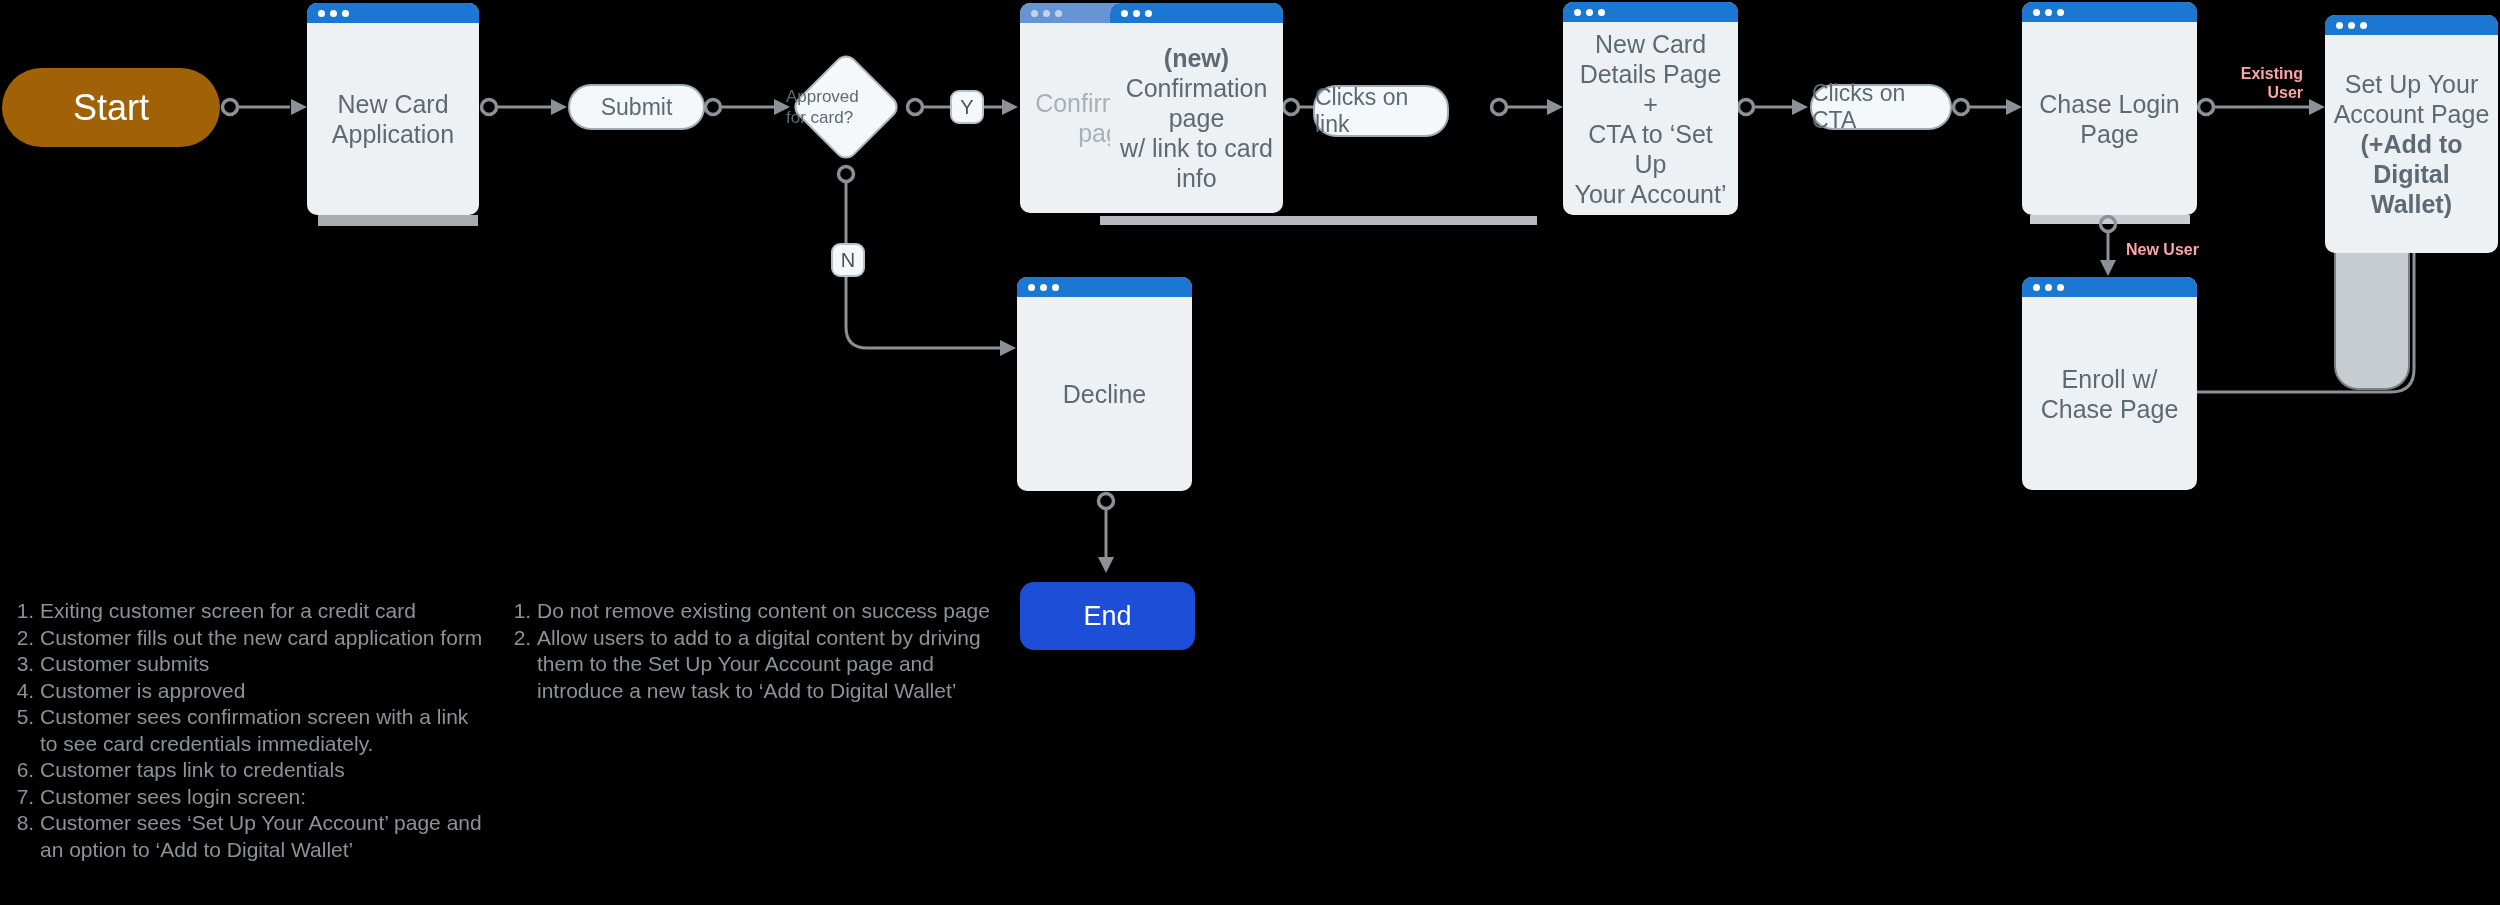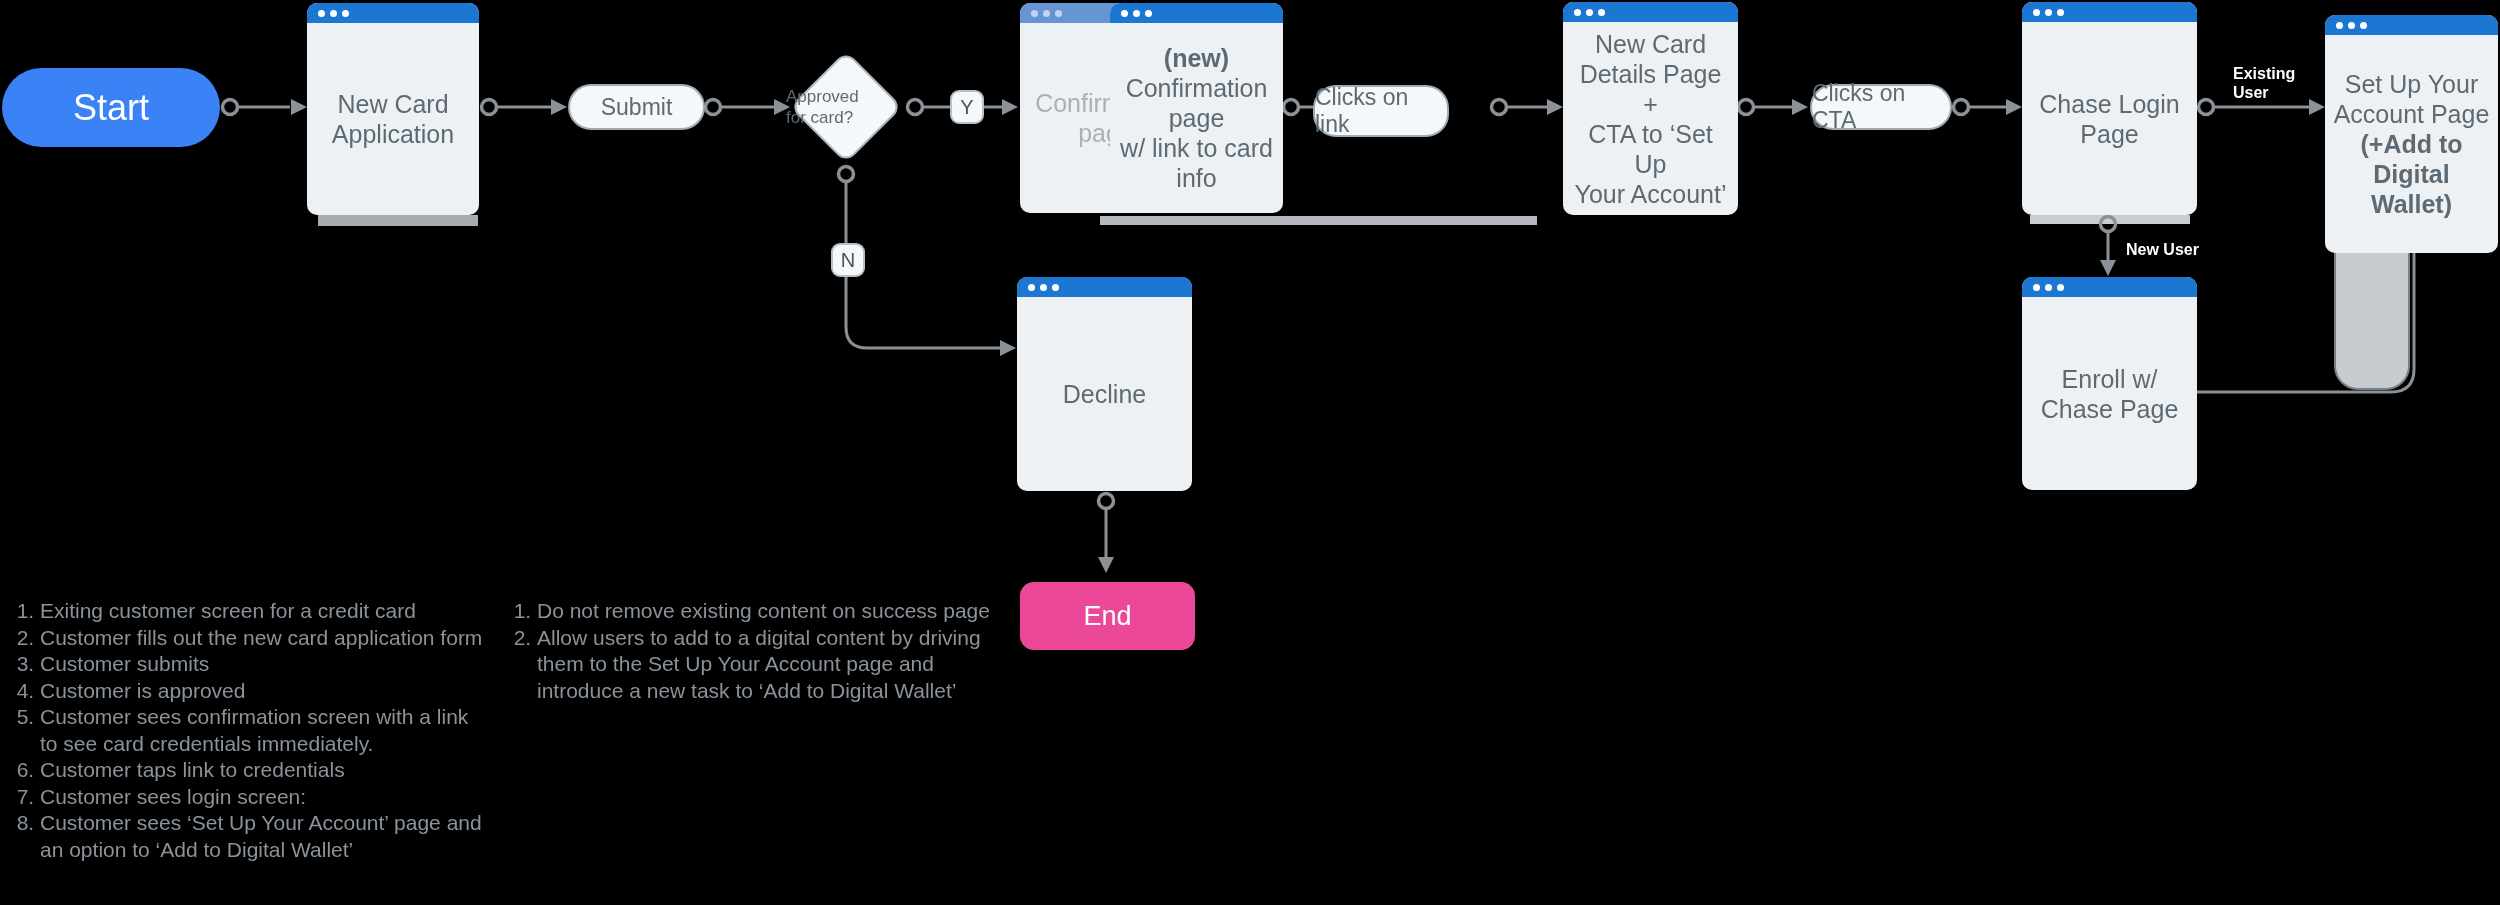--- a/index.html
+++ b/index.html
@@ -2,21 +2,21 @@
 <html><head>
 <meta charset="utf-8">
 <style>
   html,body{margin:0;padding:0;background:#000;}
   body{width:2500px;height:905px;position:relative;overflow:hidden;
        font-family:"Liberation Sans","DejaVu Sans",sans-serif;}
   .abs{position:absolute;}
 
   
   .pill-start{left:2px;top:68px;width:218px;height:79px;border-radius:40px;
-    background:#3b82f6;display:flex;align-items:center;justify-content:center;
+    background:#a16207;display:flex;align-items:center;justify-content:center;
     color:#fff;font-size:36px;font-weight:500;z-index:3;}
   .pill{height:46px;border-radius:23px;background:#f4f8fa;border:2px solid #9fabb4;
     display:flex;align-items:center;justify-content:center;color:#5e6a73;
     font-size:23px;font-weight:500;z-index:3;box-sizing:border-box;}
   .card{background:#edf1f4;border-radius:10px;overflow:hidden;z-index:3;
     display:flex;flex-direction:column;}
   .card-header{height:20px;background:#1c77d2;flex:0 0 20px;display:flex;
     align-items:center;padding-left:11px;gap:5px;}
   .dot{width:7px;height:7px;border-radius:50%;background:#fff;}
   .card-body{flex:1;display:flex;flex-direction:column;align-items:center;
@@ -26,24 +26,24 @@
   .ghost .dot{background:rgba(255,255,255,.6);}
   .ghost .card-body{color:#a8b1b8;}
   .bold-line{font-weight:700;white-space:pre-line;}
   .diamond-shape{left:806px;top:67px;width:80px;height:80px;background:#f5f8fa;
     border:2px solid #a9b4bc;border-radius:12px;transform:rotate(45deg);z-index:2;box-sizing:border-box;}
   .diamond-label{left:786px;top:86px;width:120px;color:#5e6a73;
     font-size:17px;line-height:21px;font-weight:500;white-space:pre-line;z-index:3;}
   .badge{width:34px;height:34px;border-radius:9px;background:#f4f8fa;
     border:2px solid #b6c0c8;box-sizing:border-box;display:flex;align-items:center;
     justify-content:center;color:#49525a;font-size:20px;font-weight:500;z-index:4;}
-  .edge-label{color:#ffffff;font-size:16px;font-weight:600;line-height:19px;
-    white-space:pre-line;text-align:left;z-index:4;}
+  .edge-label{color:#fca5a5;font-size:16px;font-weight:600;line-height:19px;
+    white-space:pre-line;text-align:right;z-index:4;}
   .end-node{left:1020px;top:582px;width:175px;height:68px;border-radius:14px;
-    background:#ec4899;display:flex;align-items:center;justify-content:center;
+    background:#1d4ed8;display:flex;align-items:center;justify-content:center;
     color:#fff;font-size:27px;font-weight:500;z-index:3;}
 
   
   .bar{background:#b6b8bf;z-index:0;}
   .stack-band{left:2334px;top:212px;width:76px;height:178px;background:#c7ccd1;
     border:2px solid #7b8085;border-top:none;border-radius:0 0 24px 24px;
     box-sizing:border-box;z-index:0;}
 
   
   svg.wires{position:absolute;left:0;top:0;z-index:1;}

